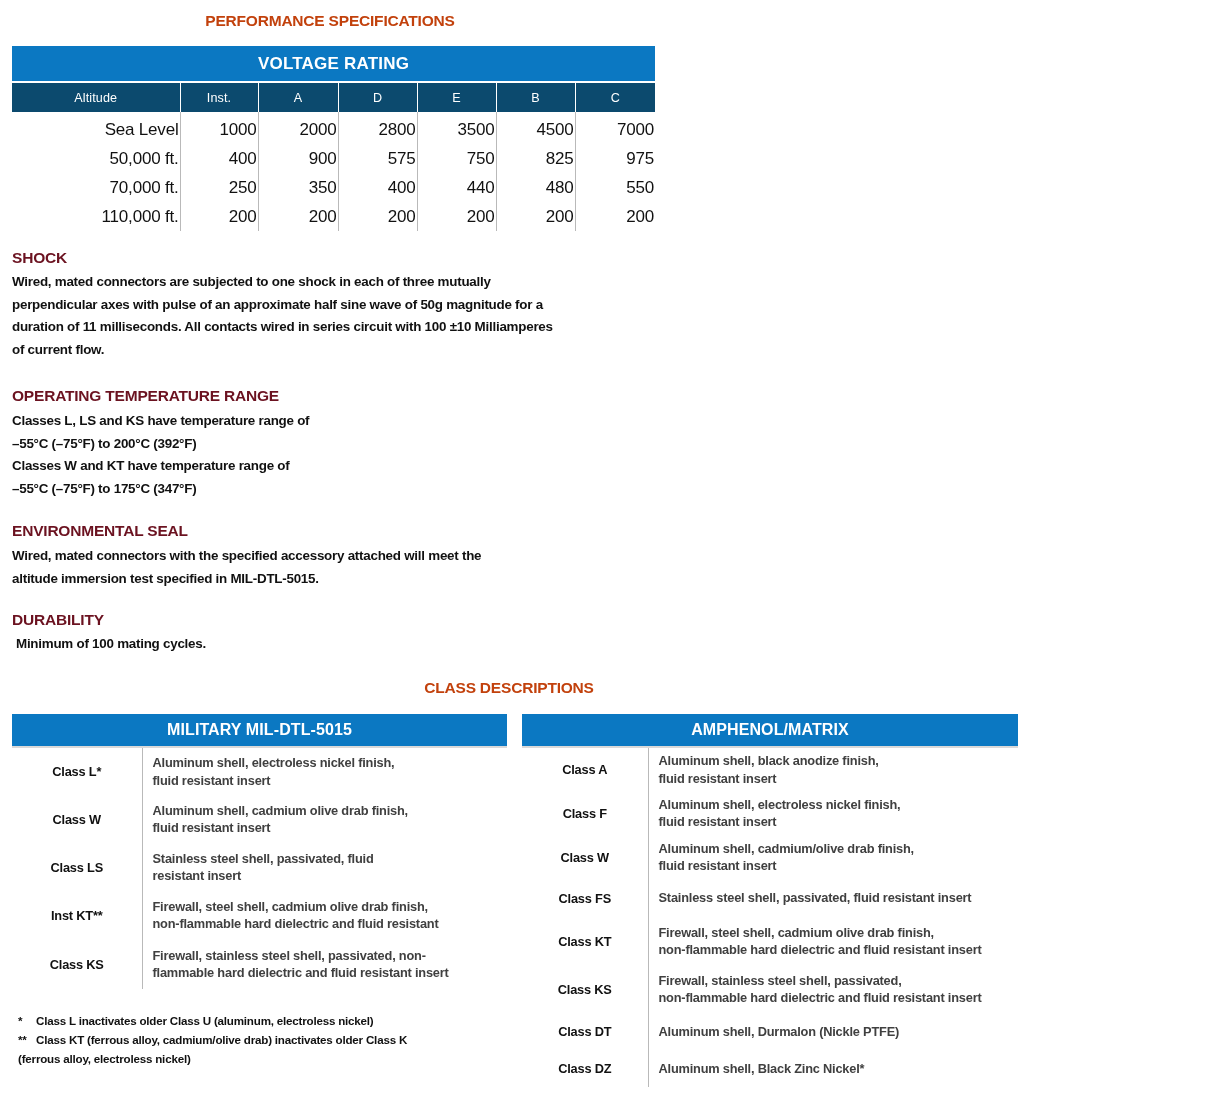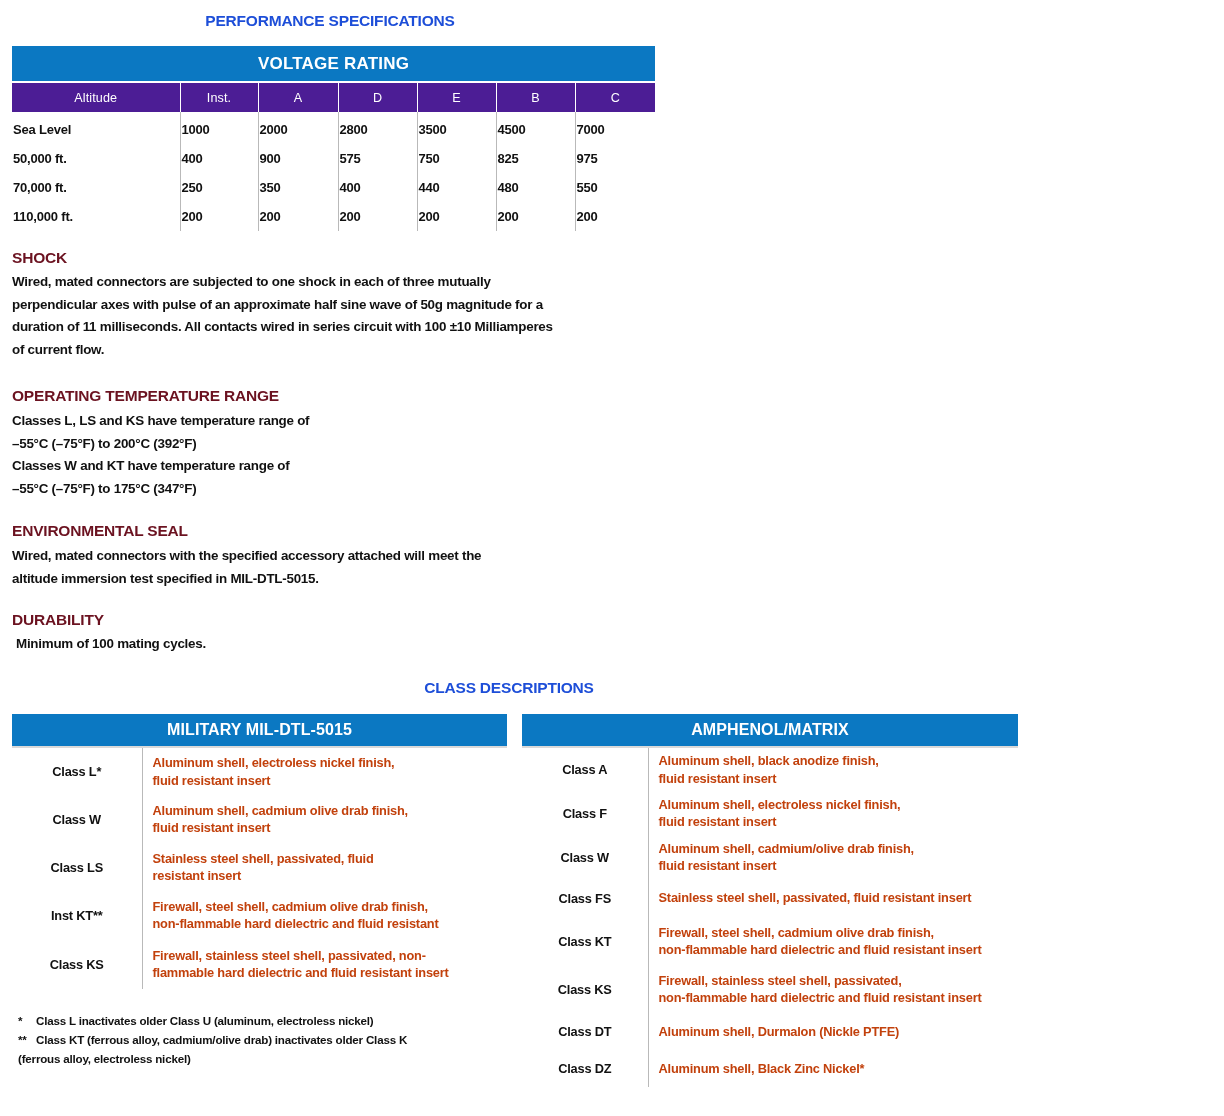--- a/index.html
+++ b/index.html
@@ -24,21 +24,21 @@
   
   .section-title {
     color: #6b1220;
     font-weight: bold;
     font-size: 15.5px;
     letter-spacing: -0.2px;
     font-stretch: condensed;
   }
   .center-title {
     text-align: center;
-    color: #1d4ed8;
+    color: #c2410c;
     font-weight: bold;
     font-size: 15.5px;
     letter-spacing: -0.2px;
   }
 
   
   .body-text {
     color: #111111;
     font-size: 13.4px;
     font-weight: bold;
@@ -59,35 +59,35 @@
     background: #0b78c2;
     color: #ffffff;
     font-size: 17px;
     font-weight: bold;
     text-align: center;
     height: 33px;
     letter-spacing: 0.2px;
     border-bottom: 2px solid #ffffff;
   }
   .vt .colhead th {
-    background: #4c1d95;
+    background: #0c4a6e;
     color: #ffffff;
     font-size: 12.6px;
     font-weight: normal;
     text-align: center;
     height: 27px;
     border-right: 1px solid #ffffff;
     letter-spacing: 0.1px;
   }
   .vt .colhead th:last-child { border-right: none; }
   .vt tbody td {
-    font-size: 13px;
-    font-weight: bold;
+    font-size: 17px;
+    font-weight: normal;
     color: #111111;
-    text-align: left;
+    text-align: right;
     height: 27px;
     border-right: 1px solid #b9b9b9;
     letter-spacing: -0.2px;
   }
   .vt tbody td:last-child { border-right: none; }
   .vt tbody td.alt { border-right: 1px solid #b9b9b9; }
   .vt tbody tr:first-child td { padding-top: 4px; }
 
   
   .cd {
@@ -110,21 +110,21 @@
     font-size: 12.8px;
     font-weight: bold;
     color: #111111;
     border-right: 1px solid #b9b9b9;
     letter-spacing: -0.2px;
     vertical-align: middle;
   }
   .cd td.desc {
     font-size: 12.8px;
     font-weight: bold;
-    color: #c2410c;
+    color: #404040;
     padding-left: 10px;
     line-height: 17.5px;
     letter-spacing: -0.2px;
     vertical-align: middle;
   }
 
   .footnote {
     position: absolute;
     font-size: 11.6px;
     font-weight: bold;

